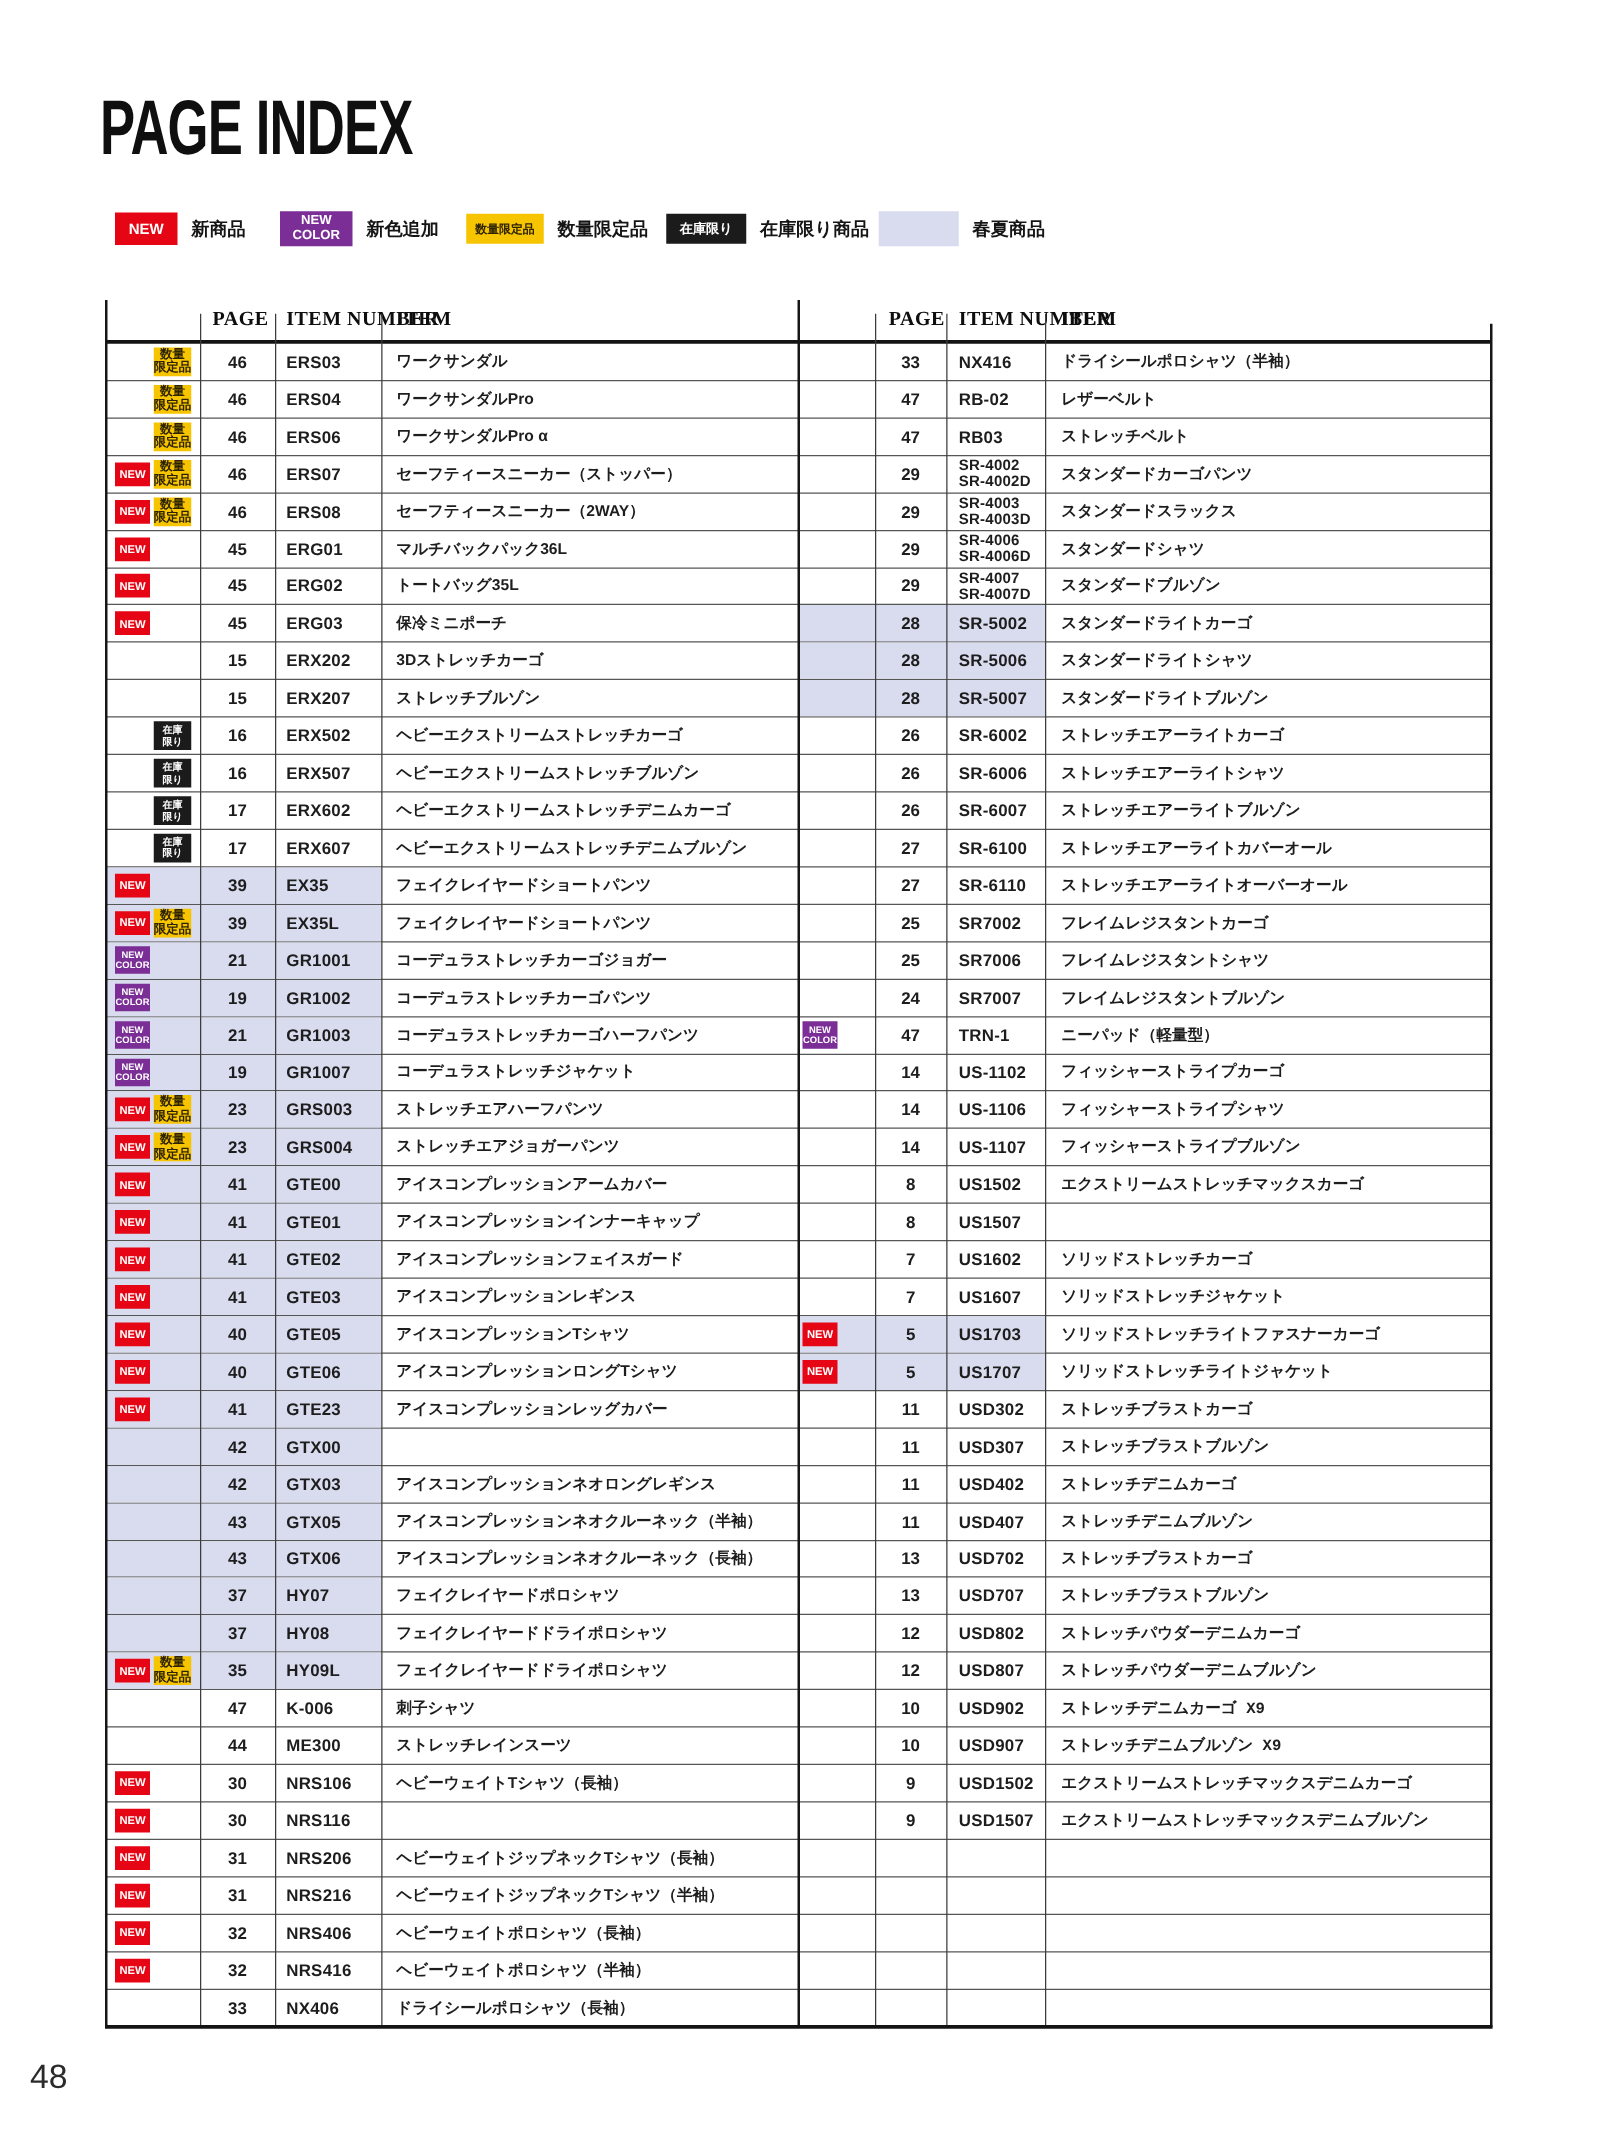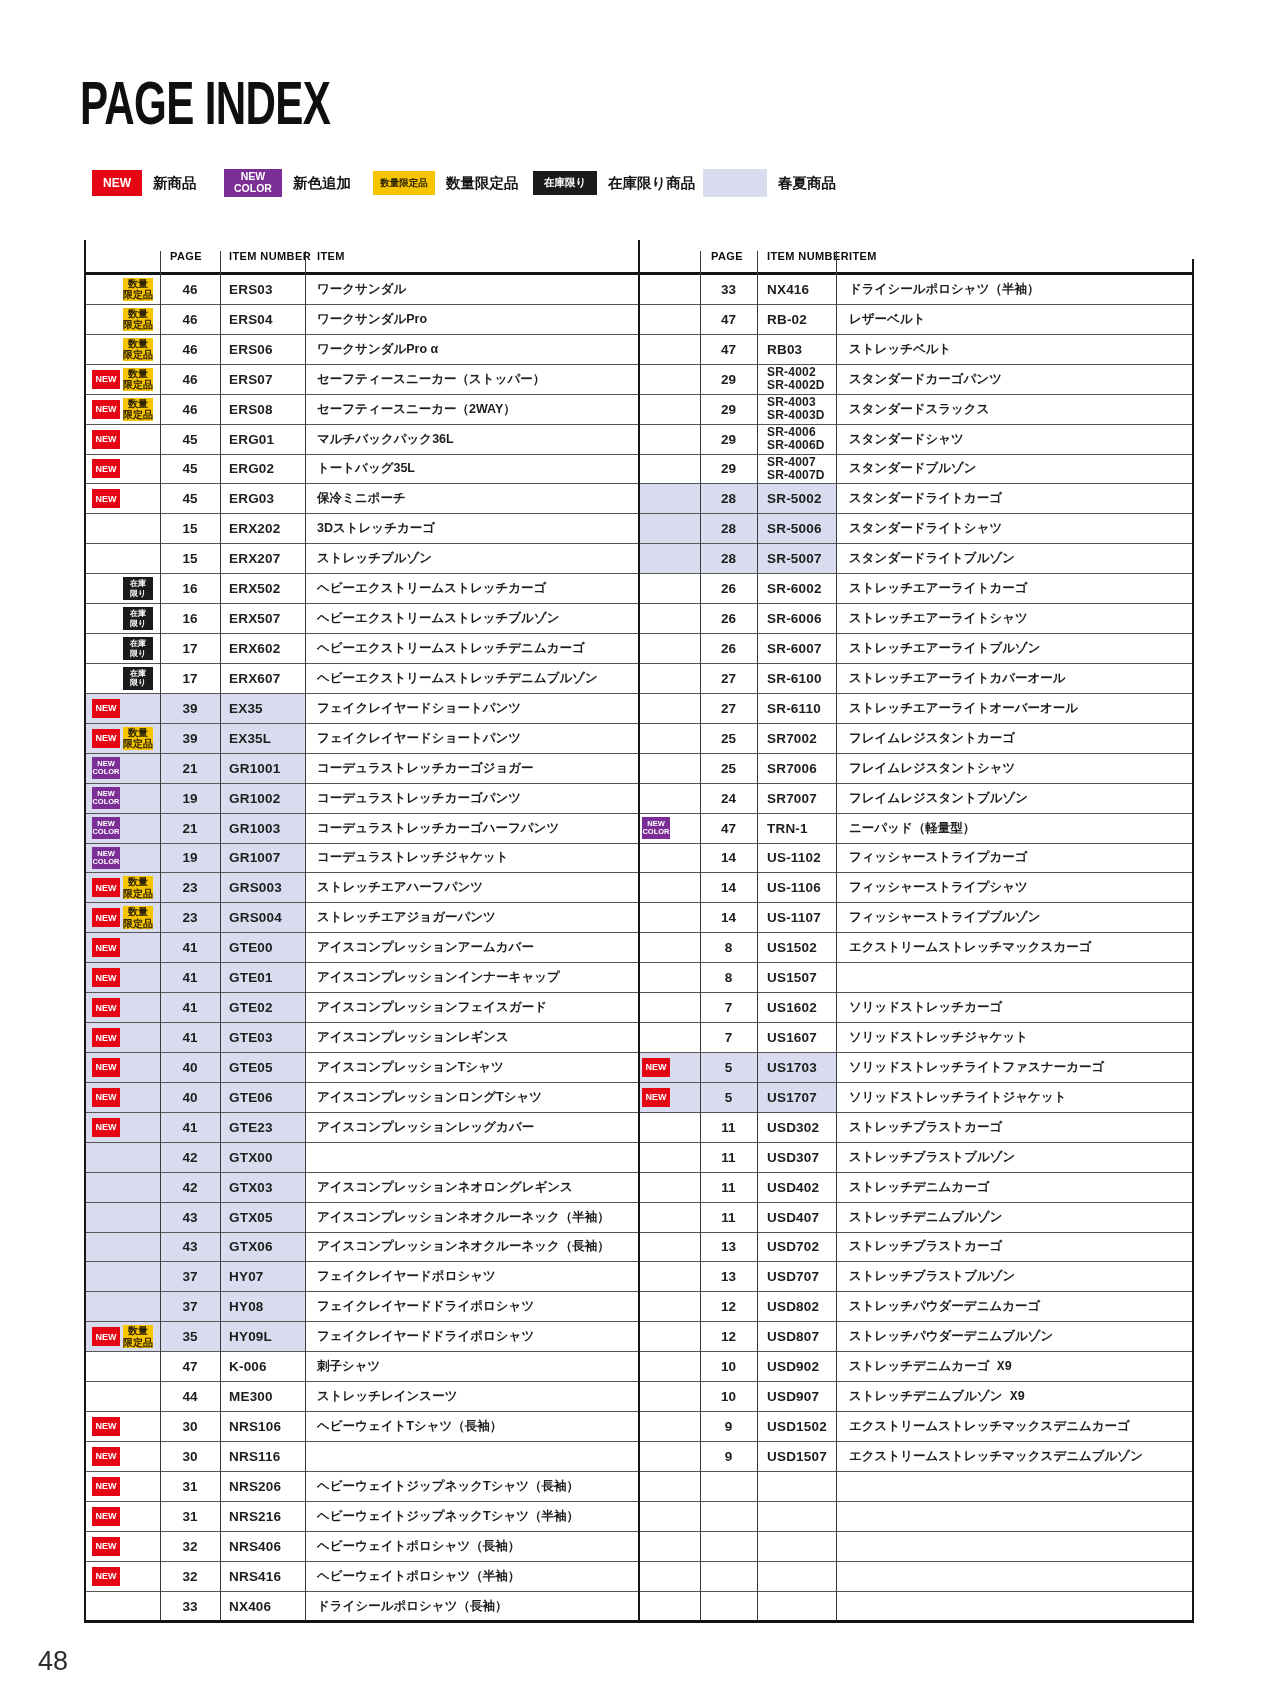--- a/index.html
+++ b/index.html
@@ -26,21 +26,21 @@
   .lg-stock      { width:64px; height:24px; font-size:10.5px; }
   .lg-season     { width:64px; height:28px; }
   .lg-label { margin-left:11px; font-size:14.5px; font-weight:600; color:#151515; white-space:nowrap; }
   
   .tbl { position:absolute; top:240px; width:554px; }
   .tbl-left { left:85px; }
   .tbl-right { left:639px; }
   .thead { position:relative; height:35px; border-bottom:3px solid #141414; }
   .thead .hcell {
     position:absolute; top:0; height:32px; display:flex; align-items:center;
-    font-size:11px; font-weight:bold; color:#0e0e0e; letter-spacing:0.4px; white-space:nowrap;
+    font-size:16px; font-weight:bold; color:#0e0e0e; letter-spacing:0.4px; white-space:nowrap;font-family:Liberation Serif, serif;
   }
   .tbody { position:relative; }
   .trow { display:flex; height:29.933px; border-bottom:1px solid #565656; }
   .cell { display:flex; align-items:center; overflow:visible; }
   
   .tbl-left  .badge-cell { width:75px;  padding-left:7px; }
   .tbl-left  .page-cell  { width:60px;  justify-content:center; }
   .tbl-left  .num-cell   { width:85px;  padding-left:9px; }
   .tbl-left  .item-cell  { flex:1;      padding-left:12px; }
   
@@ -61,21 +61,21 @@
   .b-new       { width:28px; height:19px; font-size:9px; }
   .b-new_color { width:28px; height:22px; font-size:7.5px; line-height:1.1; }
   .b-qty       { width:30px; height:23px; font-size:10px; line-height:1.15; }
   .b-stock     { width:30px; height:23px; font-size:8px;  line-height:1.15; }
   .badge-spacer { width:28px; height:1px; margin-right:3px; flex:none; }
   
   .vline { position:absolute; background:#161616; }
   .vline-thin { position:absolute; width:1px; background:#3c3c3c; }
   .bottom-rule { position:absolute; left:84px; top:1620px; width:1110px; height:3px; background:#141414; }
   
-  .folio { position:absolute; left:24px; top:1646px; font-size:27px; color:#2b2b2b;margin-left:14px; }
+  .folio { position:absolute; left:24px; top:1646px; font-size:27px; color:#2b2b2b; }
 </style>
 </head>
 <body>
 
 <div class="page">
 
   <div class="title">PAGE INDEX</div>
 
   <div class="legend-item" style="left:92px;">
     <span class="lg-badge lg-new" style="background: rgb(230, 5, 20); color: rgb(255, 255, 255);">NEW</span>

